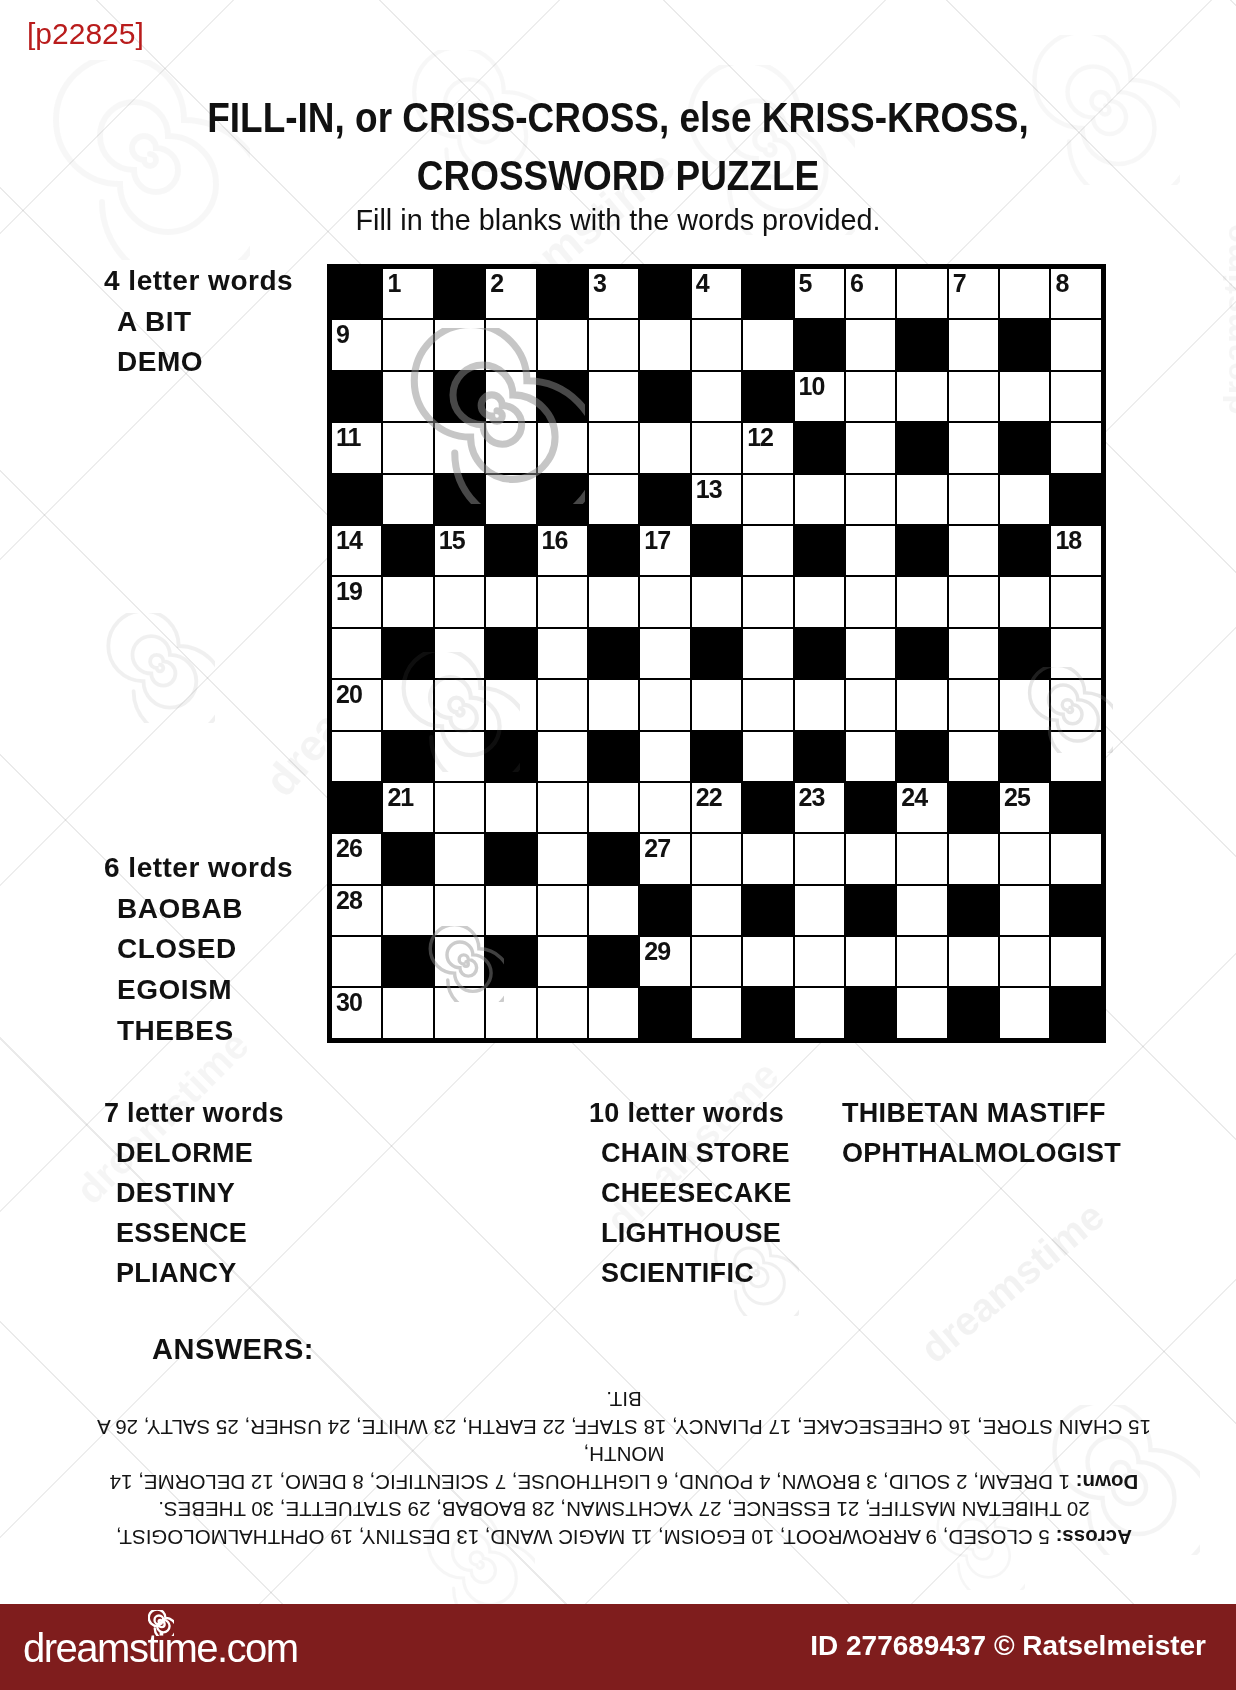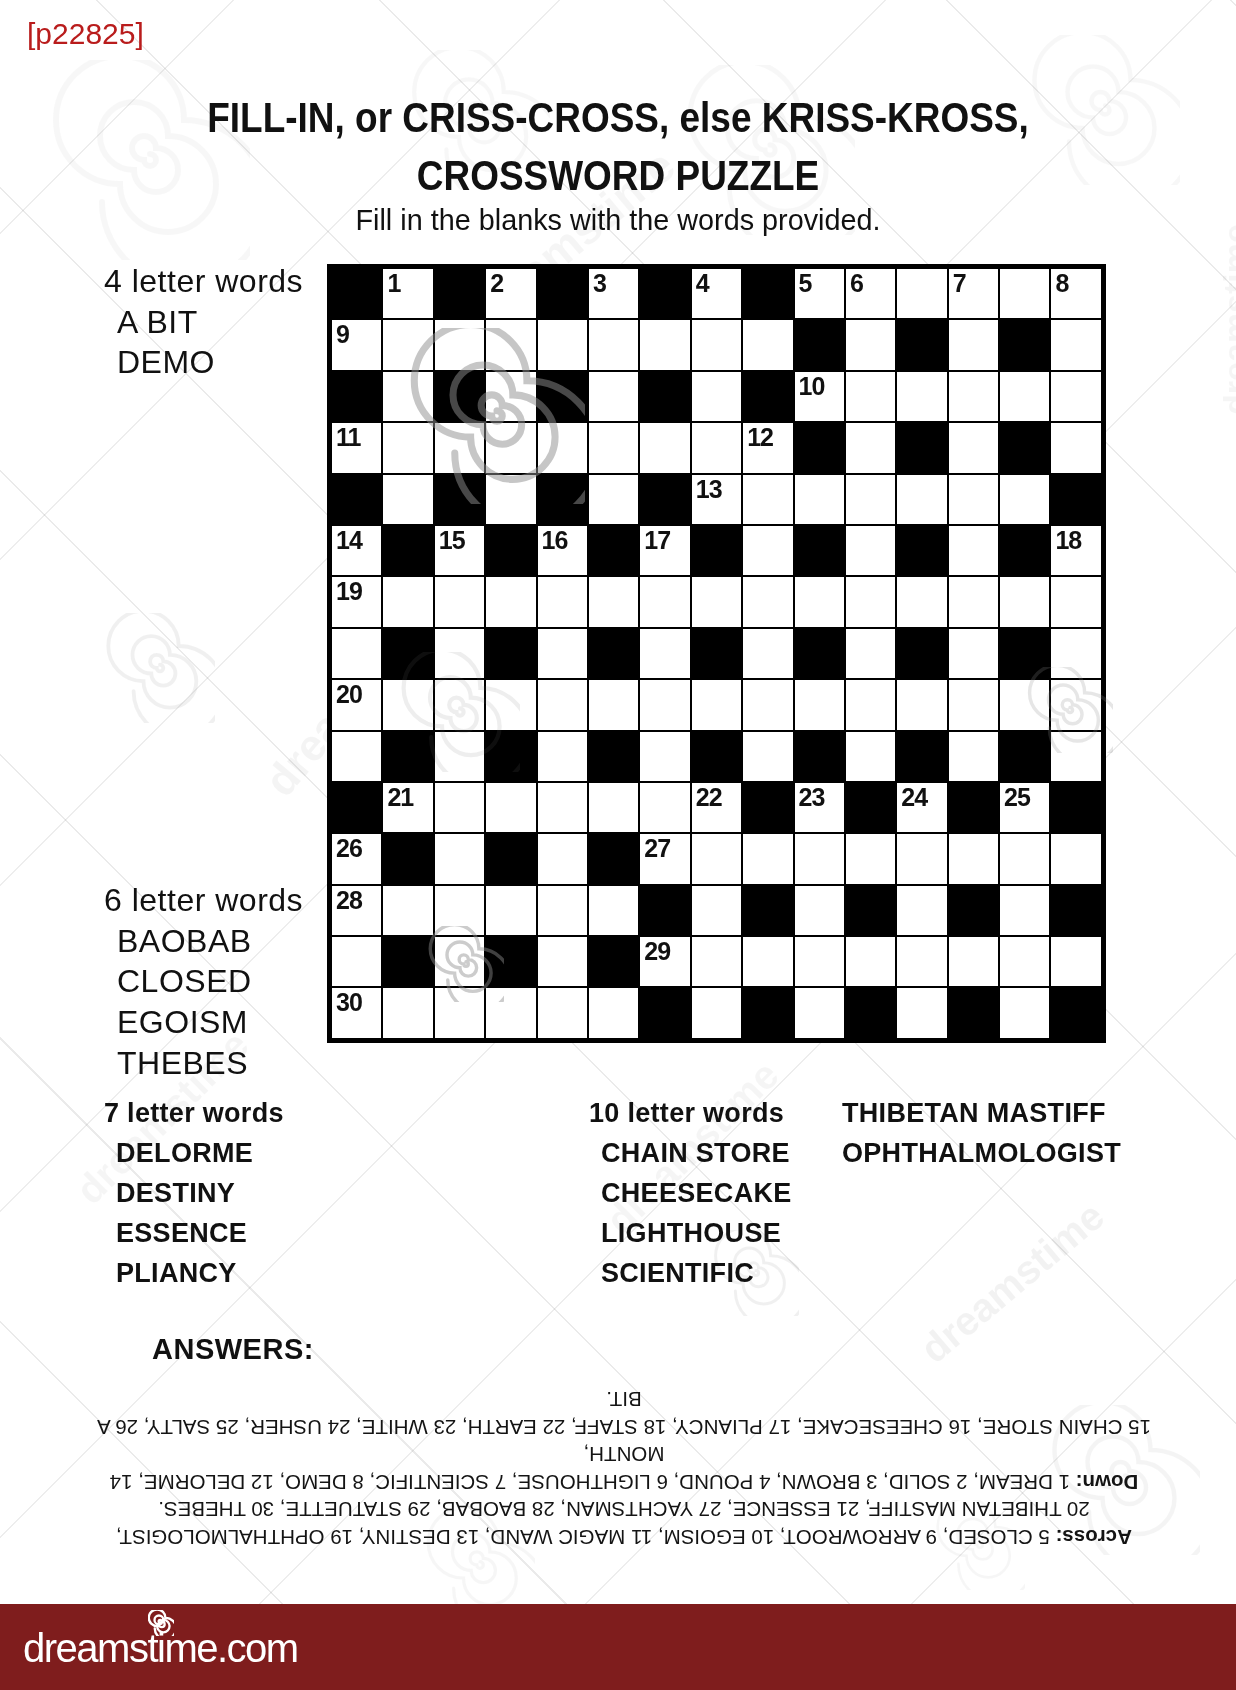--- a/index.html
+++ b/index.html
@@ -9,21 +9,21 @@
   .diag-lines{position:absolute;left:0;top:0;width:1236px;height:1604px;pointer-events:none;
     background:
       repeating-linear-gradient(45deg, transparent 0 199px, rgba(110,110,110,.14) 199px 200.5px),
       repeating-linear-gradient(-45deg, transparent 0 229px, rgba(110,110,110,.12) 229px 230.5px);}
   .wm-spiral{position:absolute;pointer-events:none;}
   .wm-text{position:absolute;pointer-events:none;font-weight:bold;color:#555;white-space:nowrap;}
   .tag{position:absolute;left:27px;top:17px;font-size:30px;color:#b91c1c;}
   .title{position:absolute;left:0;width:1236px;text-align:center;font-weight:bold;font-size:42px;
          transform:scaleX(.88);letter-spacing:0;}
   .subtitle{position:absolute;left:0;width:1236px;text-align:center;font-size:30px;transform:scaleX(.96);}
-  .side-block{position:absolute;left:104px;font-size:32px;font-weight:normal;line-height:40.7px;letter-spacing:.5px;}
+  .side-block{position:absolute;left:104px;font-size:28px;font-weight:bold;line-height:40.7px;letter-spacing:.5px;}
   .side-block .word{padding-left:13px;}
   .bottom-block{position:absolute;font-size:27px;font-weight:bold;line-height:40px;letter-spacing:.3px;}
   .bottom-block .word{padding-left:12px;}
   .grid{position:absolute;left:327px;top:264px;border:4px solid #000;background:#fff;
         display:grid;grid-template-columns:repeat(15,51.4px);grid-auto-rows:51.4px;}
   .cell{border:1px solid #000;box-sizing:border-box;position:relative;background:#fff;}
   .cell.b{background:#000;}
   .cell .num{position:absolute;left:4px;top:0px;font-weight:bold;font-size:25px;letter-spacing:-1px;}
   .answers-head{position:absolute;left:118px;top:1333px;font-size:29px;font-weight:bold;letter-spacing:.5px;margin-left:34px;}
   .answers-rot{position:absolute;left:85px;top:1386px;width:1078px;font-size:20.5px;line-height:27.5px;
@@ -99,21 +99,21 @@
   <div class="tag">[p22825]</div>
   <div class="title" style="top:94px">FILL-IN, or CRISS-CROSS, else KRISS-KROSS,</div>
   <div class="title" style="top:152px">CROSSWORD PUZZLE</div>
   <div class="subtitle" style="top:203px">Fill in the blanks with the words provided.</div>
 
   <div class="side-block" style="top:261px">
       <div class="head">4 letter words</div>
       <div class="word">A BIT</div>
       <div class="word">DEMO</div>
     </div>
-  <div class="side-block" style="top:880px">
+  <div class="side-block" style="top:848px">
       <div class="head">6 letter words</div>
       <div class="word">BAOBAB</div>
       <div class="word">CLOSED</div>
       <div class="word">EGOISM</div>
       <div class="word">THEBES</div>
     </div>
 
   <div class="grid">
       <div class="cell b"></div>
       <div class="cell">
@@ -427,15 +427,16 @@
     <div><span class="pfx"></span><span>20 THIBETAN MASTIFF, 21 ESSENCE, 27 YACHTSMAN, 28 BAOBAB, 29 STATUETTE, 30 THEBES.</span></div>
     <div><span class="pfx">Down:</span><span> 1 DREAM, 2 SOLID, 3 BROWN, 4 POUND, 6 LIGHTHOUSE, 7 SCIENTIFIC, 8 DEMO, 12 DELORME, 14 MONTH,</span></div>
     <div><span class="pfx"></span><span>15 CHAIN STORE, 16 CHEESECAKE, 17 PLIANCY, 18 STAFF, 22 EARTH, 23 WHITE, 24 USHER, 25 SALTY, 26 A BIT.</span></div>
   </div>
 
   <div class="footer" style="background: #7f1d1d;">
     <div class="footer-logo">dreamstime.com</div>
     <svg class="logo-spiral spiral-shape" width="26" height="26" viewBox="0 0 100 100">
         <use href="#spiral" stroke="#ffffff" stroke-width="9"></use>
       </svg>
+    <div class="footer-credit">ID 277689437 © Ratselmeister</div>
   </div>
 
 </div>
 
 </body></html>

